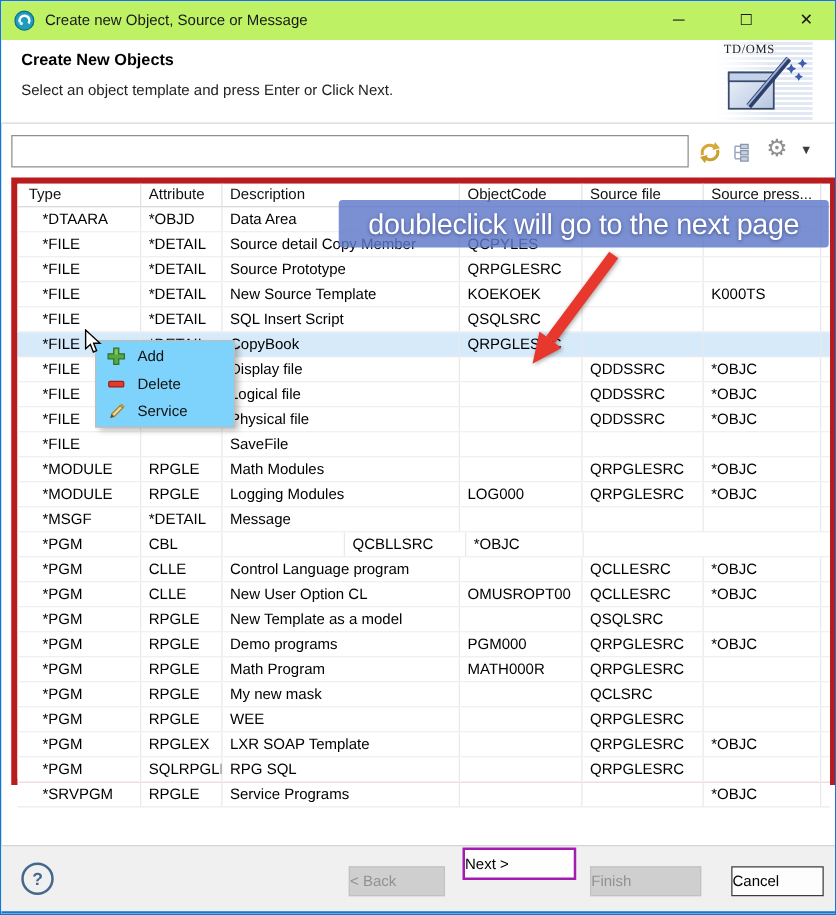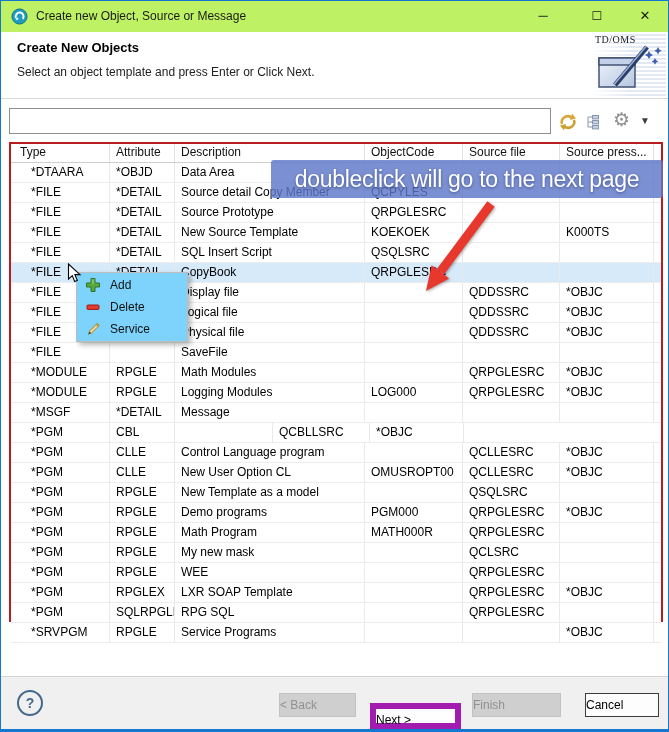--- a/index.html
+++ b/index.html
@@ -12,33 +12,33 @@
   .title-text{position:absolute;left:35px;top:8px;font-size:12px;color:#1a1a1a;white-space:nowrap;}
   .win-btn{position:absolute;top:0;width:36px;height:30px;text-align:center;line-height:30px;font-size:13px;color:#1a1a1a;cursor:default;}
   .btn-min{left:524px;}
   .btn-max{left:578px;font-size:12px;}
   .btn-close{left:626px;}
 
   
   .header{position:absolute;left:0;top:31px;right:0;height:66px;background:#fff;border-bottom:1px solid #d8d8d8;padding-left:12px;}
   .header-title{position:absolute;left:16px;top:8px;font-size:13px;font-weight:bold;color:#000;}
   .header-sub{position:absolute;left:16px;top:33px;font-size:12px;color:#222;}
-  .logo{position:absolute;right:2px;top:0;width:75px;height:64px;
+  .logo{position:absolute;right:18px;top:0;width:75px;height:64px;
         background:linear-gradient(90deg,#ffffff 0%,rgba(255,255,255,0.15) 55%),
                    repeating-linear-gradient(180deg,#ffffff 0 2px,#dde5f2 2px 4px);}
   .logo-text{position:absolute;left:4px;top:2px;font-family:"Liberation Serif",serif;font-size:10px;color:#222;letter-spacing:0.5px;}
 
   
   .filter-input{position:absolute;left:8px;top:107px;width:542px;height:26px;box-sizing:border-box;border:1px solid #8f8f8f;font-size:12px;padding:0 6px;font-family:inherit;outline:none;}
   .tool-icon{position:absolute;cursor:default;}
   .gear-glyph{font-size:19px;color:#8f8f8f;line-height:20px;}
   .caret-glyph{font-size:10px;color:#3c3c3c;}
 
   
-  .table{position:absolute;left:8px;top:141px;width:650px;height:476px;border:2px solid #b91c1c;box-sizing:content-box;background:#fff;}
+  .table{position:absolute;left:8px;top:141px;width:650px;height:476px;border:5px solid #b91c1c;box-sizing:content-box;background:#fff;}
   .thead{display:flex;height:18px;border-bottom:1px solid #cfcfcf;background:#fff;}
   .hcell{font-size:12px;line-height:17px;padding-left:6px;box-sizing:border-box;border-right:1px solid #e2e2e2;color:#111;white-space:nowrap;overflow:hidden;}
   .hcell.col0{padding-left:9px;}
   .trow{display:flex;height:19px;border-bottom:1px solid #ececec;background:#fff;}
   .trow.selected{background:#d6eafa;}
   .trow.selected .tcell{background:transparent;}
   .tcell{font-size:12px;line-height:18px;padding-left:6px;box-sizing:border-box;border-right:1px solid #e9e9e9;white-space:nowrap;overflow:hidden;color:#000;}
   .tcell.col0{padding-left:20px;}
   .col0{width:99px;}.col1{width:65px;}.col2{width:190px;}.col3{width:98px;}.col4{width:97px;}.col5{width:94px;}
 
@@ -57,21 +57,21 @@
   .ctx-label{margin-left:9px;font-size:12px;color:#111;}
   .cursor-svg{position:absolute;left:66px;top:262px;z-index:11;}
 
   
   .footer{position:absolute;left:0;right:0;bottom:0;height:54px;background:#f0f0f0;border-top:1px solid #d4d4d4;}
   .help-btn{position:absolute;left:16px;top:13px;width:22px;height:22px;border:2px solid #44688c;border-radius:50%;
             color:#44688c;font-size:14px;font-weight:bold;text-align:center;line-height:22px;box-sizing:content-box;background:transparent;cursor:default;}
   .btn{position:absolute;top:16px;height:24px;font-size:12px;font-family:inherit;box-sizing:border-box;cursor:default;}
   .btn.disabled{background:#cfcfcf;color:#919191;border:1px solid #c2c2c2;line-height:22px;}
   .btn-back{left:278px;width:77px;}
-  .btn-next{left:369px;width:91px;top:26px;height:26px;background:#fefefe;border:6px solid #a21caf;color:#000;line-height:22px;}
+  .btn-next{left:369px;width:91px;top:1px;height:26px;background:#fefefe;border:2px solid #a21caf;color:#000;line-height:22px;}
   .btn-finish{left:471px;width:89px;}
   .btn-cancel{left:584px;width:74px;background:#fdfdfd;border:1px solid #3c3c3c;color:#000;line-height:22px;}
   .bottom-strip{position:absolute;left:0;right:0;bottom:0;height:2px;background:#1477d0;}
 </style>
 </head>
 <body>
 
 <div class="window">
 
   <div class="titlebar">

